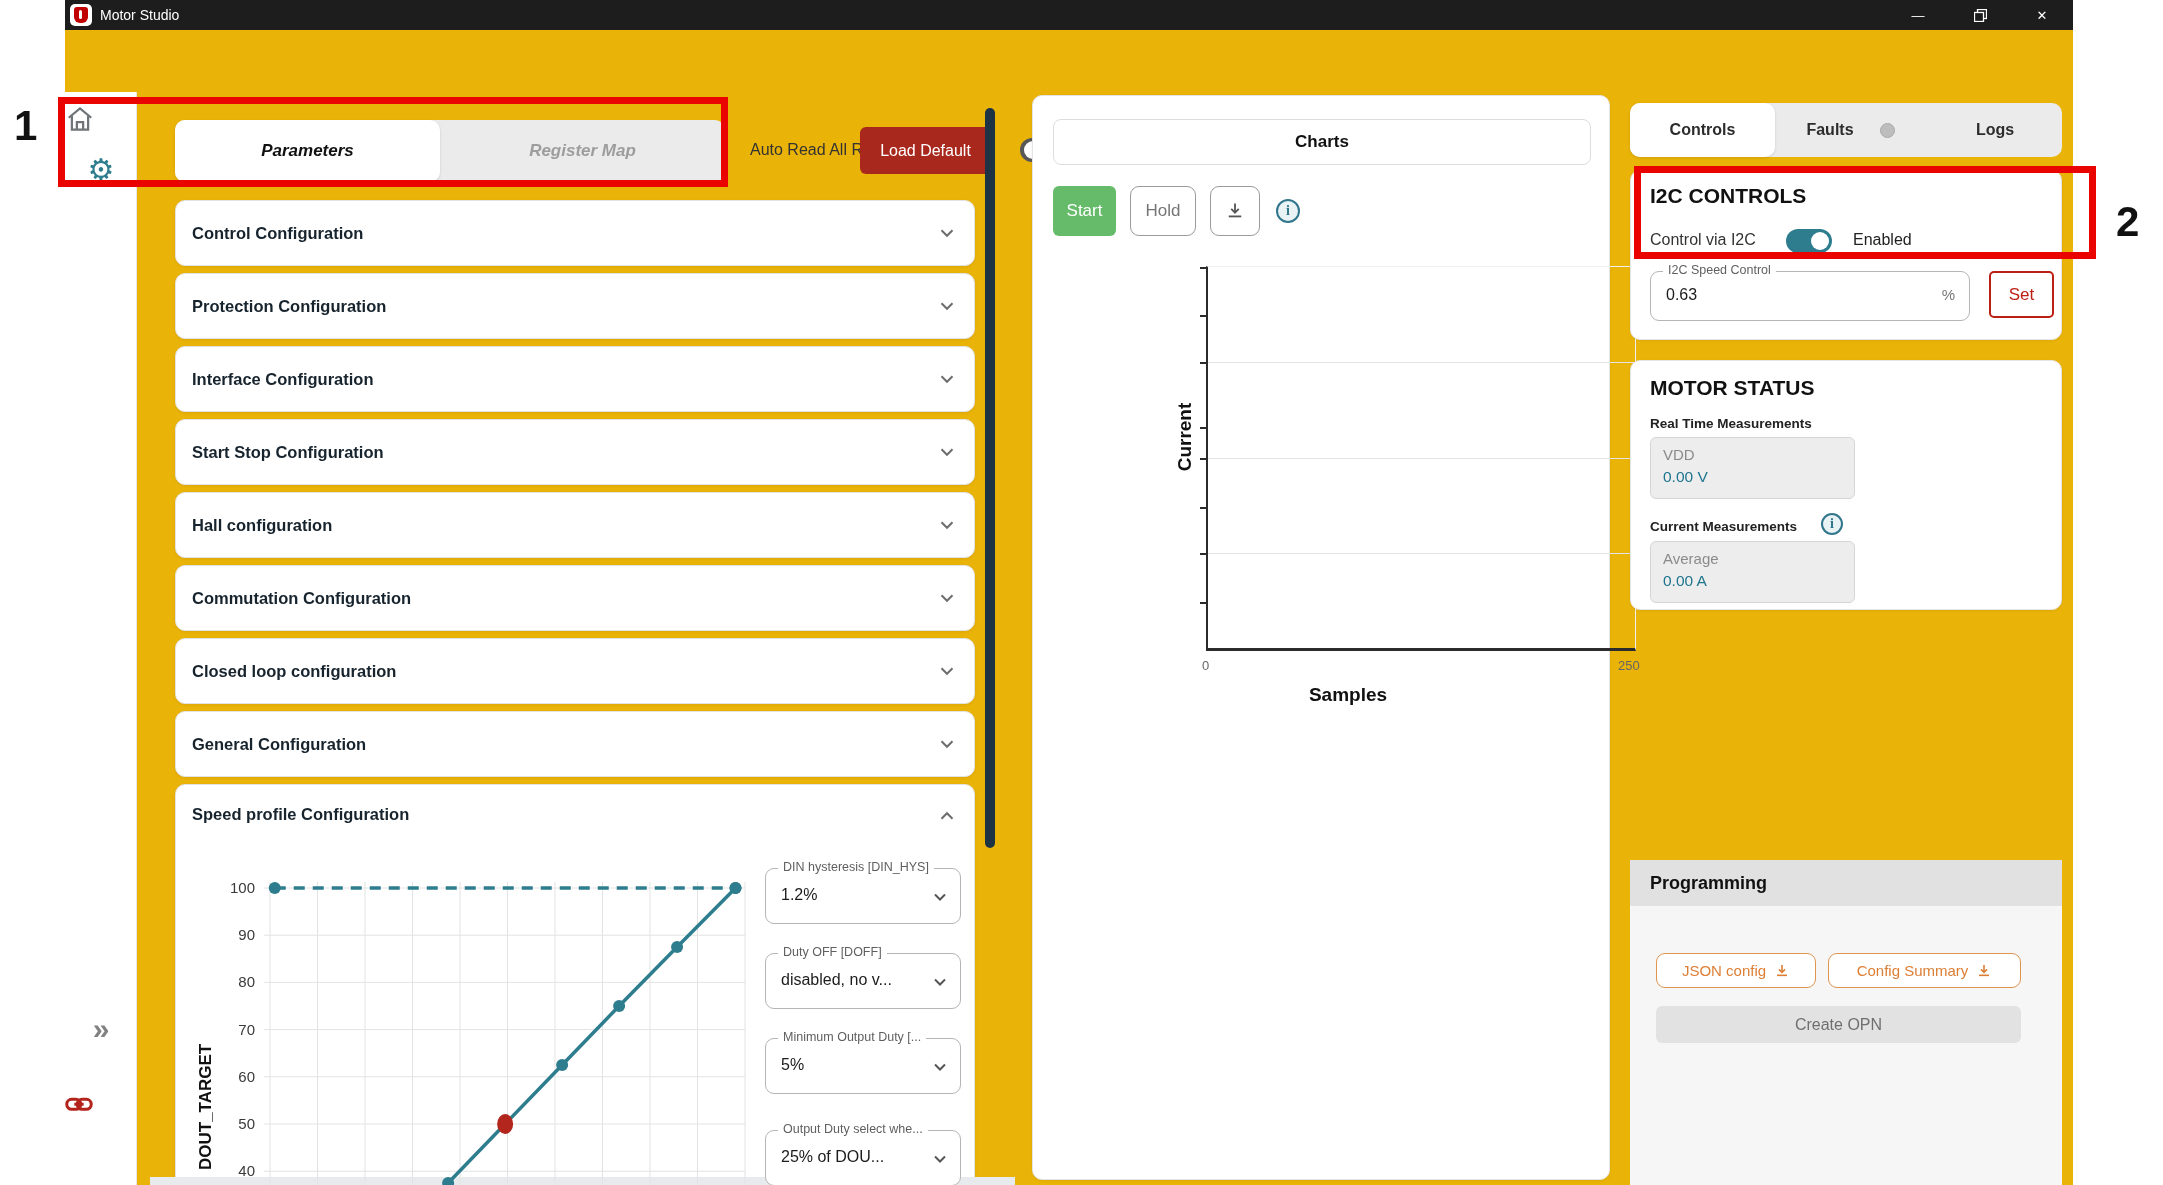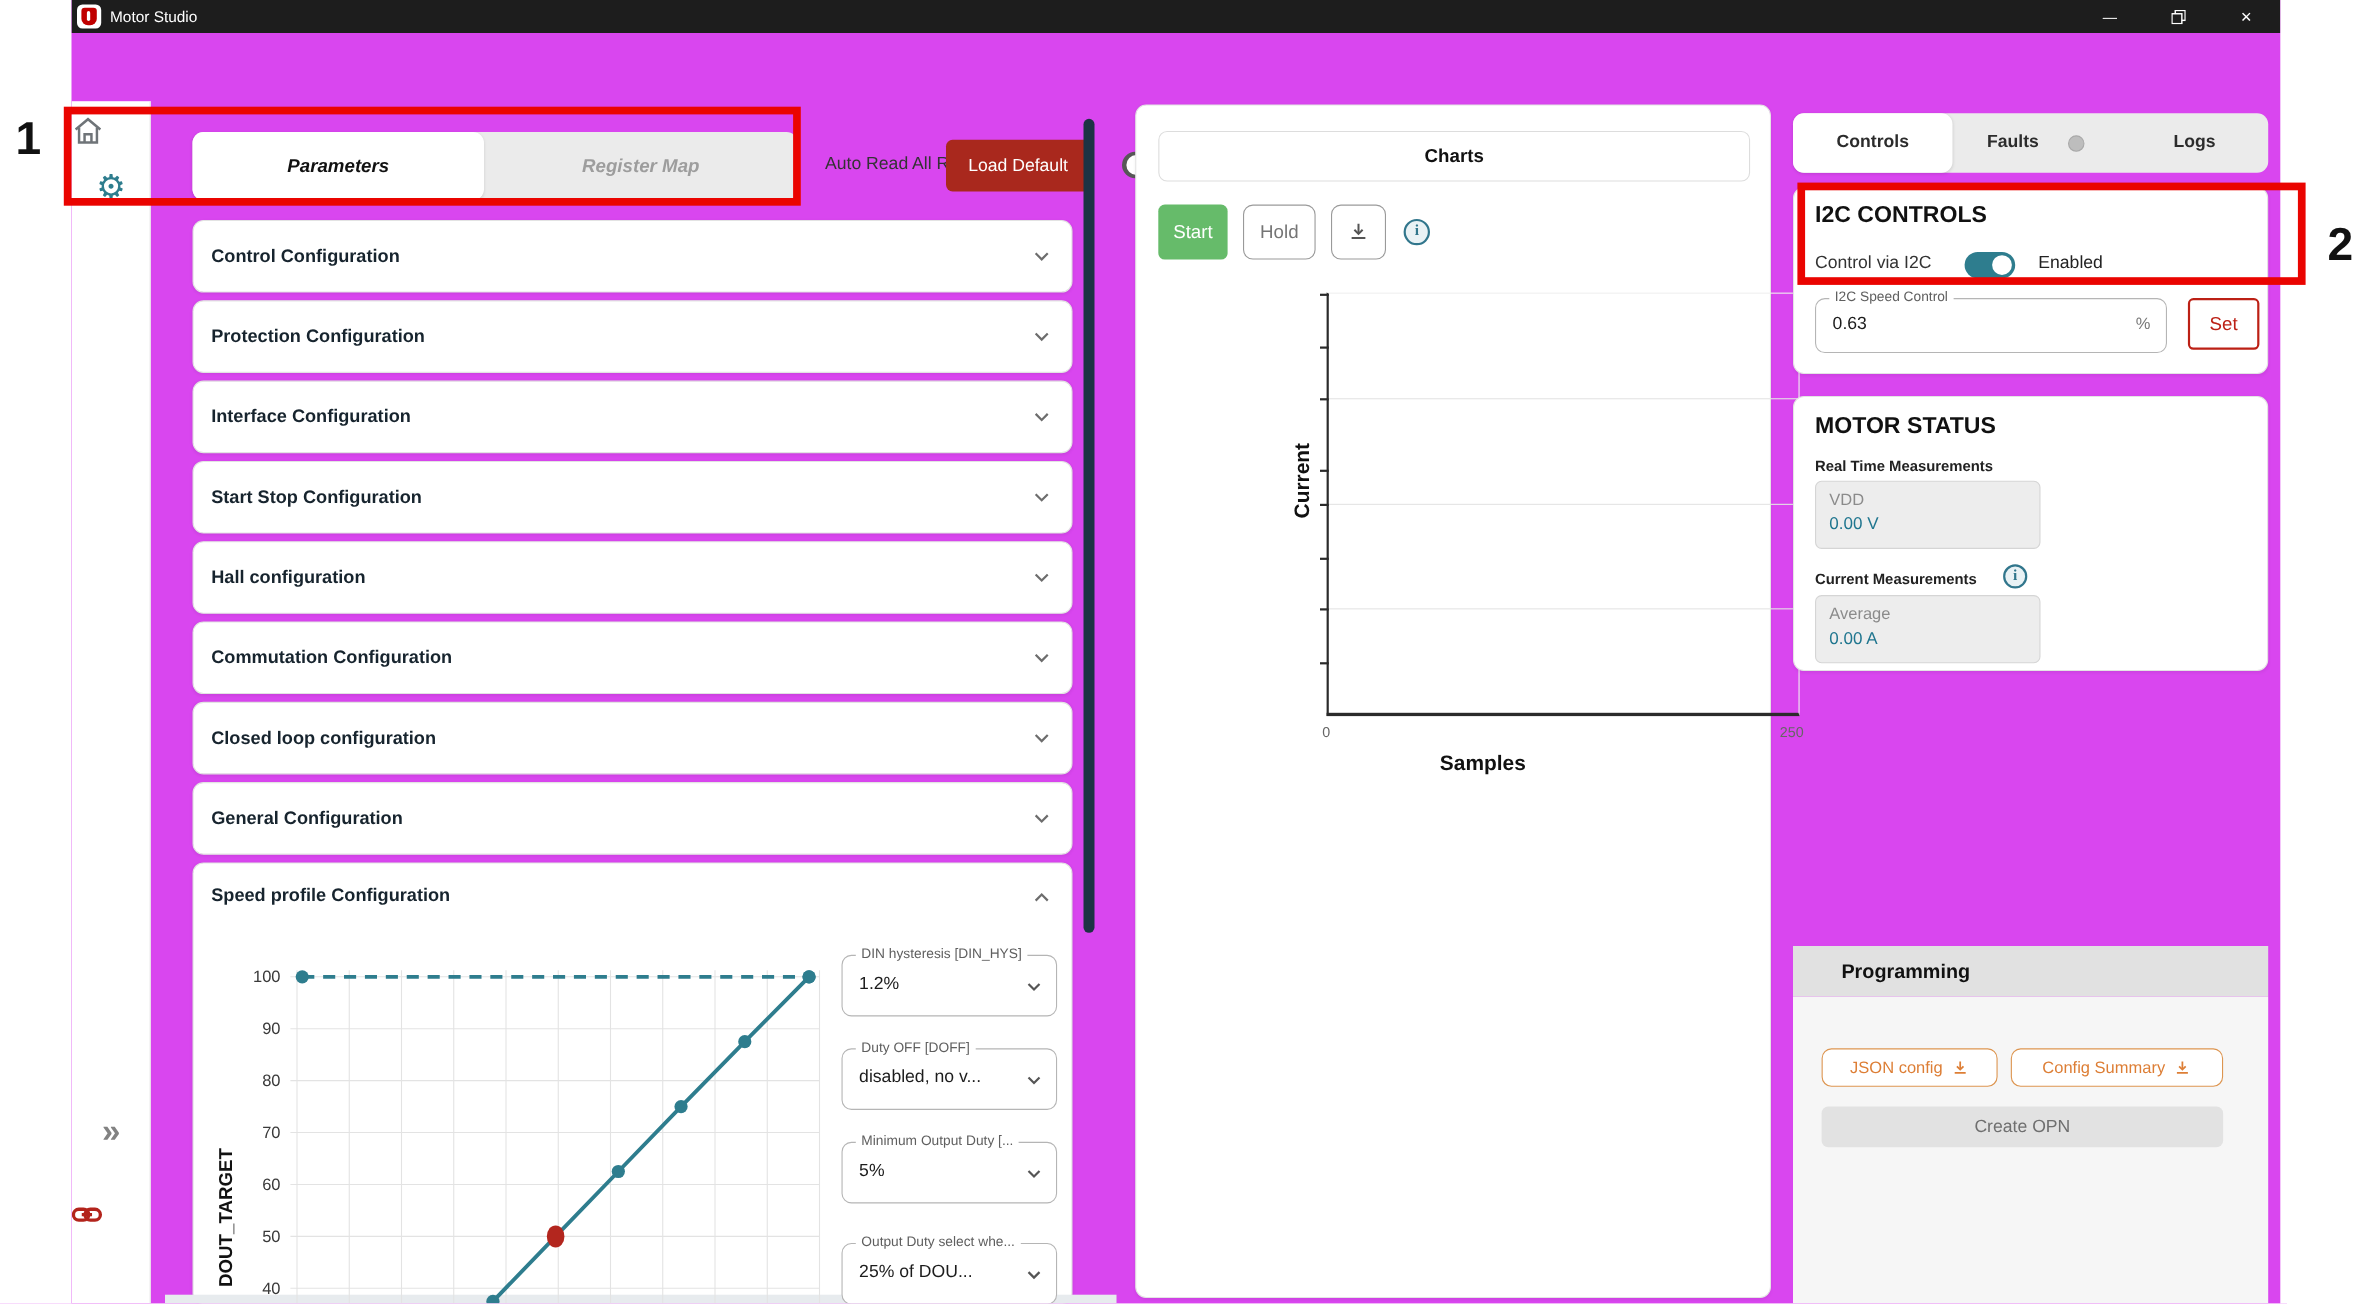--- a/index.html
+++ b/index.html
@@ -1,20 +1,20 @@
 <!DOCTYPE html>
 <html><head>
 <meta charset="utf-8">
 <style>
   * { box-sizing: border-box; margin: 0; padding: 0; }
   html,body { width:2163px; height:1185px; background:#ffffff; overflow:hidden;
     font-family:"Liberation Sans", sans-serif; }
   #canvas { position:relative; width:2163px; height:1185px; background:#fff; }
   #app { position:absolute; left:65px; top:0; width:2008px; height:1185px;
-    background:#d946ef; overflow:hidden; }
+    background:#eab308; overflow:hidden; }
 
   
   .titlebar { position:absolute; left:0; top:0; width:100%; height:30px; background:#1d1d1d;
     display:flex; align-items:center; color:#fff; }
   .ti-logo { width:22px; height:22px; background:#fff; border-radius:5px; margin-left:5px;
     display:flex; align-items:center; justify-content:center; }
   .ti-blob { width:14px; height:16px; background:#c00000; border-radius:3px 3px 6px 6px;
     position:relative; }
   .ti-blob::after { content:""; position:absolute; left:5px; top:3px; width:3px; height:9px;
     background:#fff; border-radius:2px; }
@@ -111,21 +111,21 @@
   .set-btn { position:absolute; left:358px; top:100px; width:65px; height:47px; background:#fff;
     border:2.5px solid #bc2015; border-radius:5px; color:#bc2015; font-size:17px; font-family:inherit; }
   .motor-card { left:1565px; top:360px; width:432px; height:250px; }
   .ms-heading { position:absolute; left:19px; top:15px; font-size:21px; font-weight:bold; color:#111; }
   .ms-sub { position:absolute; left:19px; font-size:13.5px; font-weight:bold; color:#222; }
   .meas-box { position:absolute; left:19px; width:205px; height:62px; background:#ededed;
     border:1px solid #d5d5d5; border-radius:6px; padding:8px 12px; }
   .meas-name { font-size:15px; color:#8b8b8b; }
   .meas-val { font-size:15.5px; font-weight:normal; color:#20768f; margin-top:5px; }
   .prog-header { position:absolute; left:1565px; top:860px; width:432px; height:46px;
-    background:#e1e1e1; display:flex; align-items:center; padding-left:44px;
+    background:#e1e1e1; display:flex; align-items:center; padding-left:20px;
     font-size:18px; font-weight:bold; color:#111; }
   .prog-body { position:absolute; left:1565px; top:906px; width:432px; height:279px; background:#f6f6f6; }
   .btn-orange { position:absolute; top:47px; height:35px; background:#fff; border:1.5px solid #dd9550;
     border-radius:9px; color:#dd7e35; font-size:15px; font-family:inherit;
     display:flex; align-items:center; justify-content:center; gap:8px; }
   .btn-createopn { position:absolute; left:26px; top:100px; width:365px; height:37px;
     background:#e2e2e2; border:none; border-radius:6px; color:#6f6f6f; font-size:16px; font-family:inherit; }
 
   .bottom-strip { position:absolute; left:85px; top:1177px; width:865px; height:8px; background:#e7ebee; }
 

